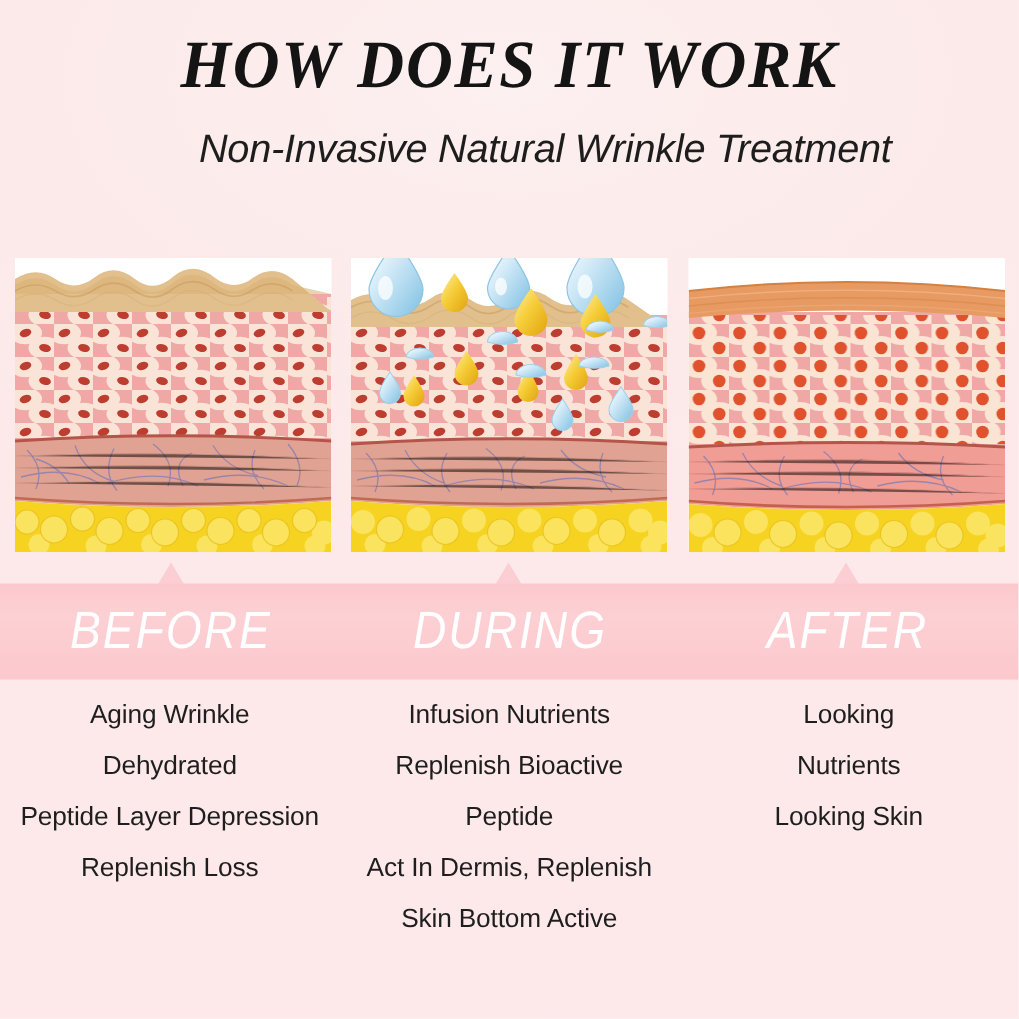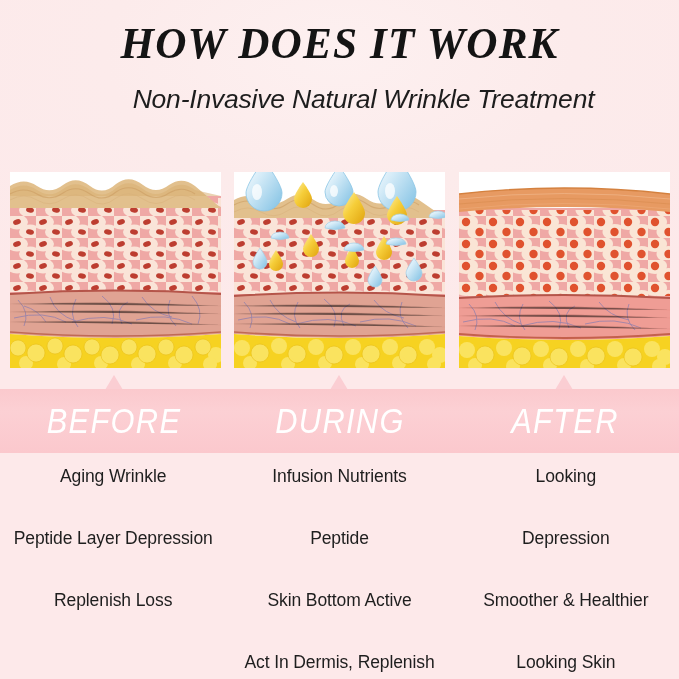--- a/index.html
+++ b/index.html
@@ -124,21 +124,20 @@
     width: 679px;
     height: 200px;
     display: flex;
   }
   .column {
     flex: 0 0 226.33px;
     width: 226.33px;
     display: flex;
     flex-direction: column;
     align-items: center;
-    gap: 28px;
   }
   .col-item {
     width: 100%;
     text-align: center;
     font-family: "Liberation Sans", sans-serif;
     font-weight: 400;
     font-size: 17.5px;
     color: #1e1e1e;
     line-height: 1;
     margin-bottom: 16.5px;
@@ -415,30 +414,31 @@
 
   <div class="band">
     <div class="band-label" id="label-before">BEFORE</div>
     <div class="band-label" id="label-during">DURING</div>
     <div class="band-label" id="label-after">AFTER</div>
   </div>
 
   <div class="columns">
     <div class="column" id="col-before">
       <div class="col-item">Aging Wrinkle</div>
+      <div class="col-item">Dehydrated</div>
       <div class="col-item">Peptide Layer Depression</div>
       <div class="col-item">Replenish Loss</div>
     </div>
     <div class="column" id="col-during">
       <div class="col-item">Infusion Nutrients</div>
+      <div class="col-item">Replenish Bioactive</div>
       <div class="col-item">Peptide</div>
+      <div class="col-item">Act In Dermis, Replenish</div>
       <div class="col-item">Skin Bottom Active</div>
-      <div class="col-item">Act In Dermis, Replenish</div>
     </div>
     <div class="column" id="col-after">
       <div class="col-item">Looking</div>
-      <div class="col-item">Depression</div>
-      <div class="col-item">Smoother &amp; Healthier</div>
+      <div class="col-item">Nutrients</div>
       <div class="col-item">Looking Skin</div>
     </div>
   </div>
 
 </div>
 
 </body></html>

